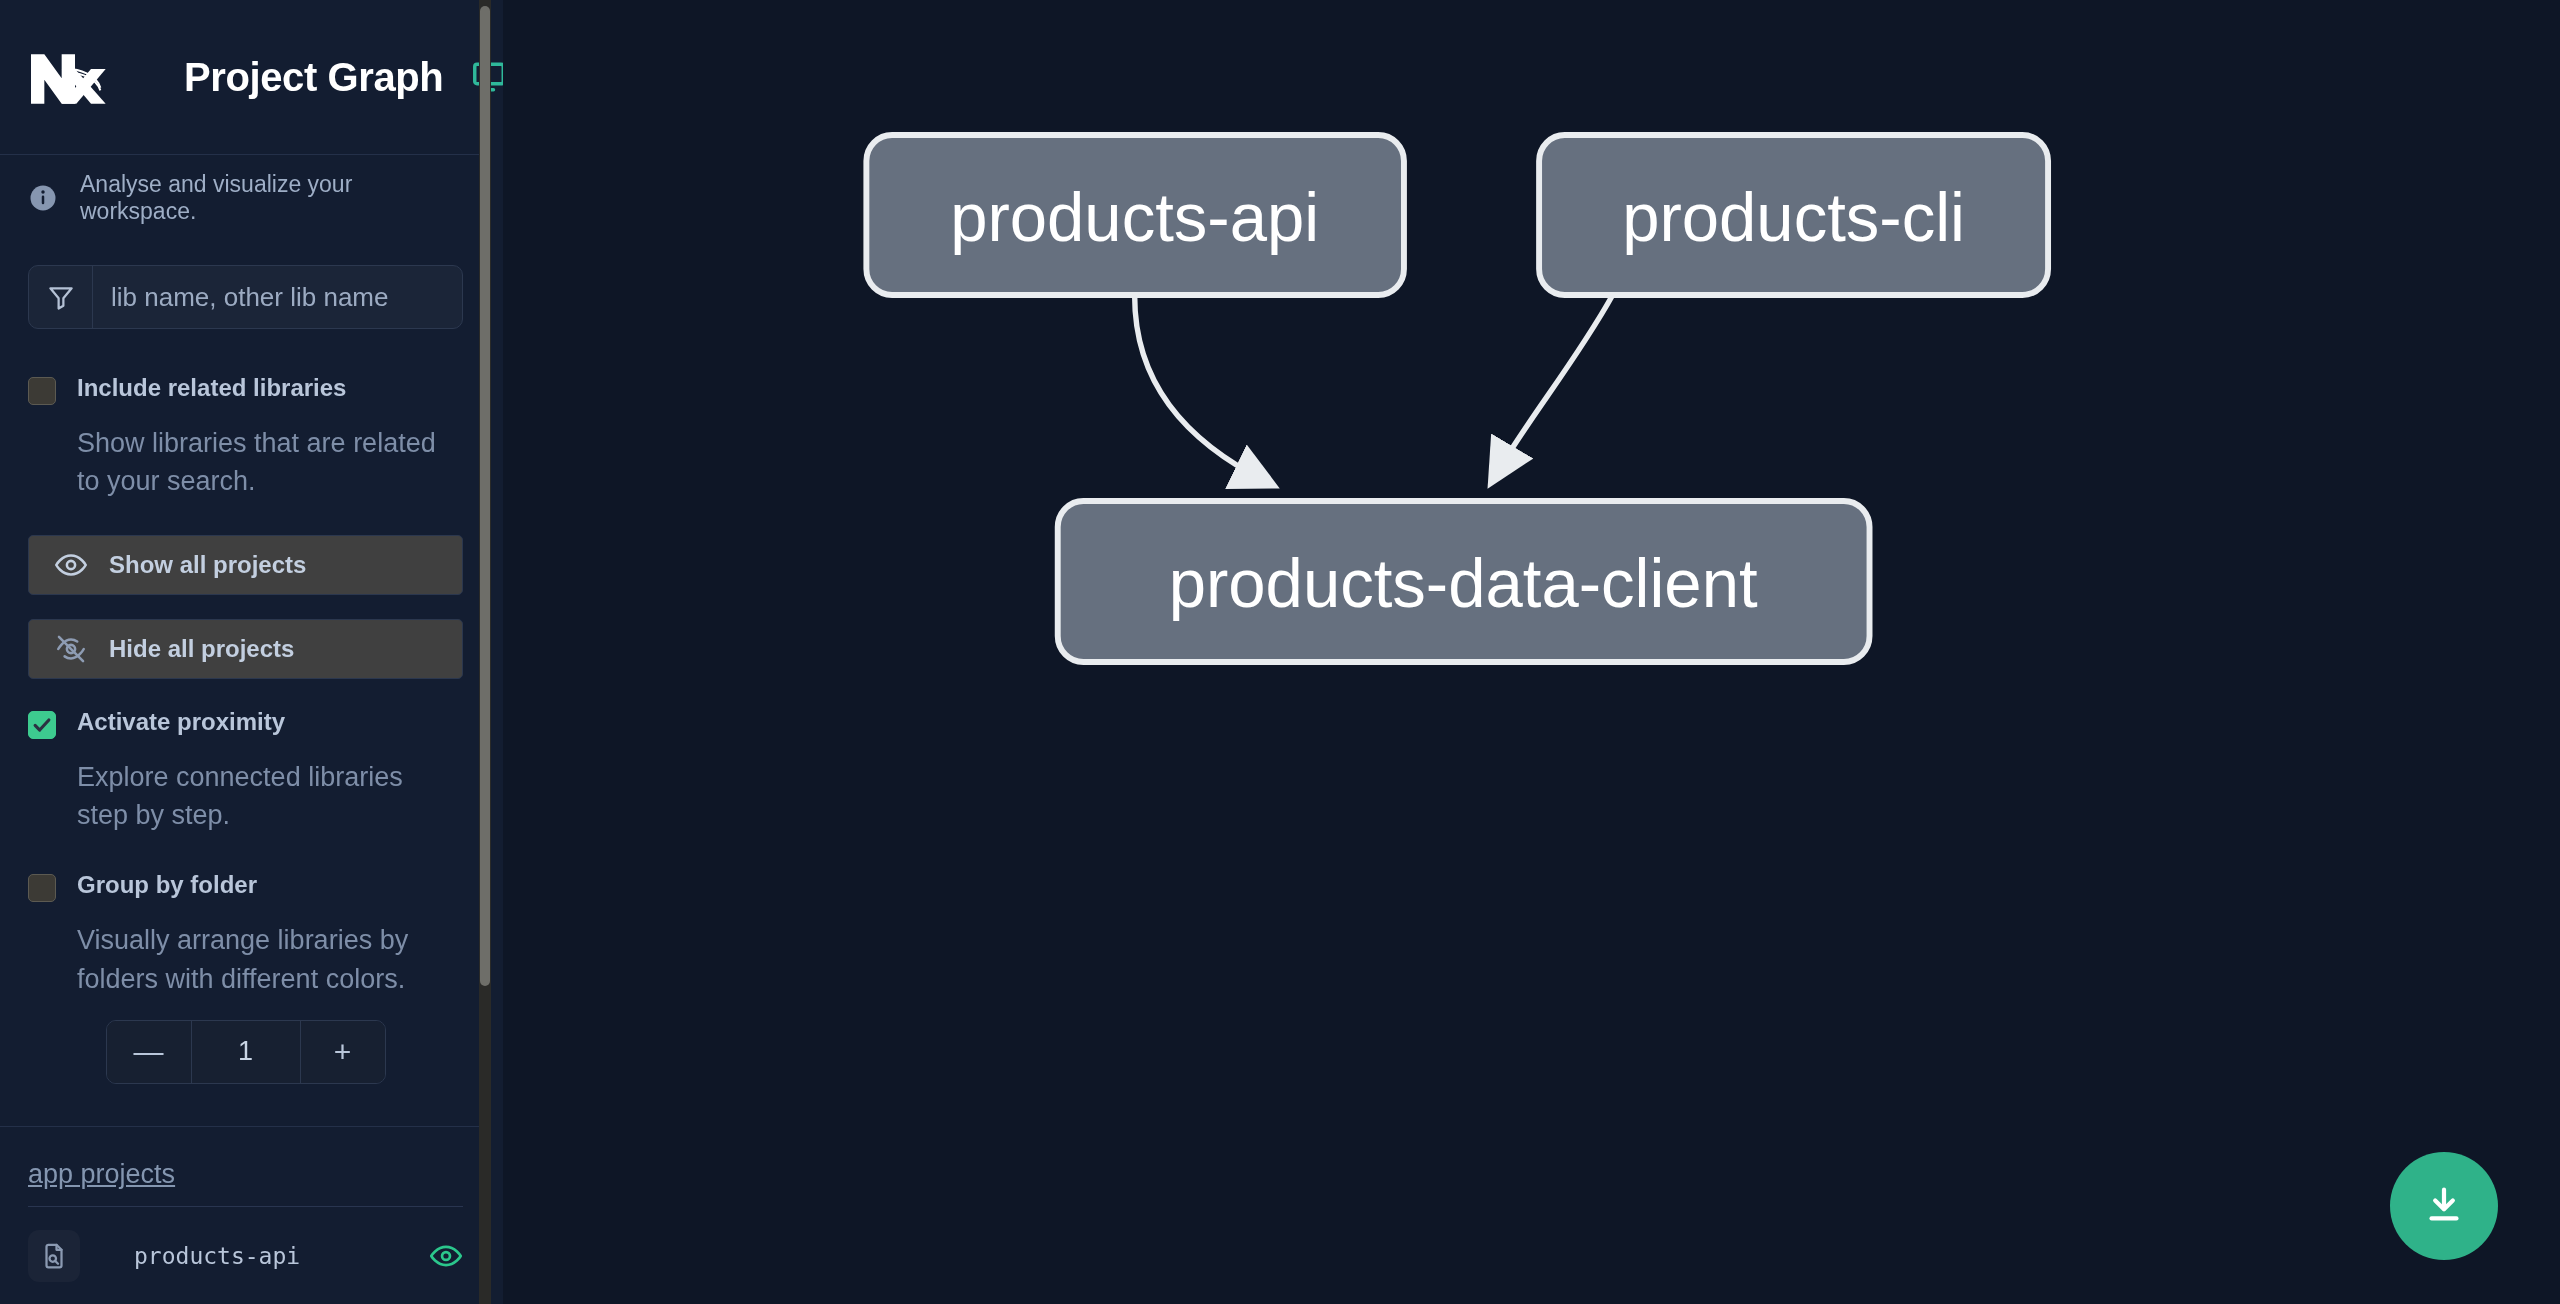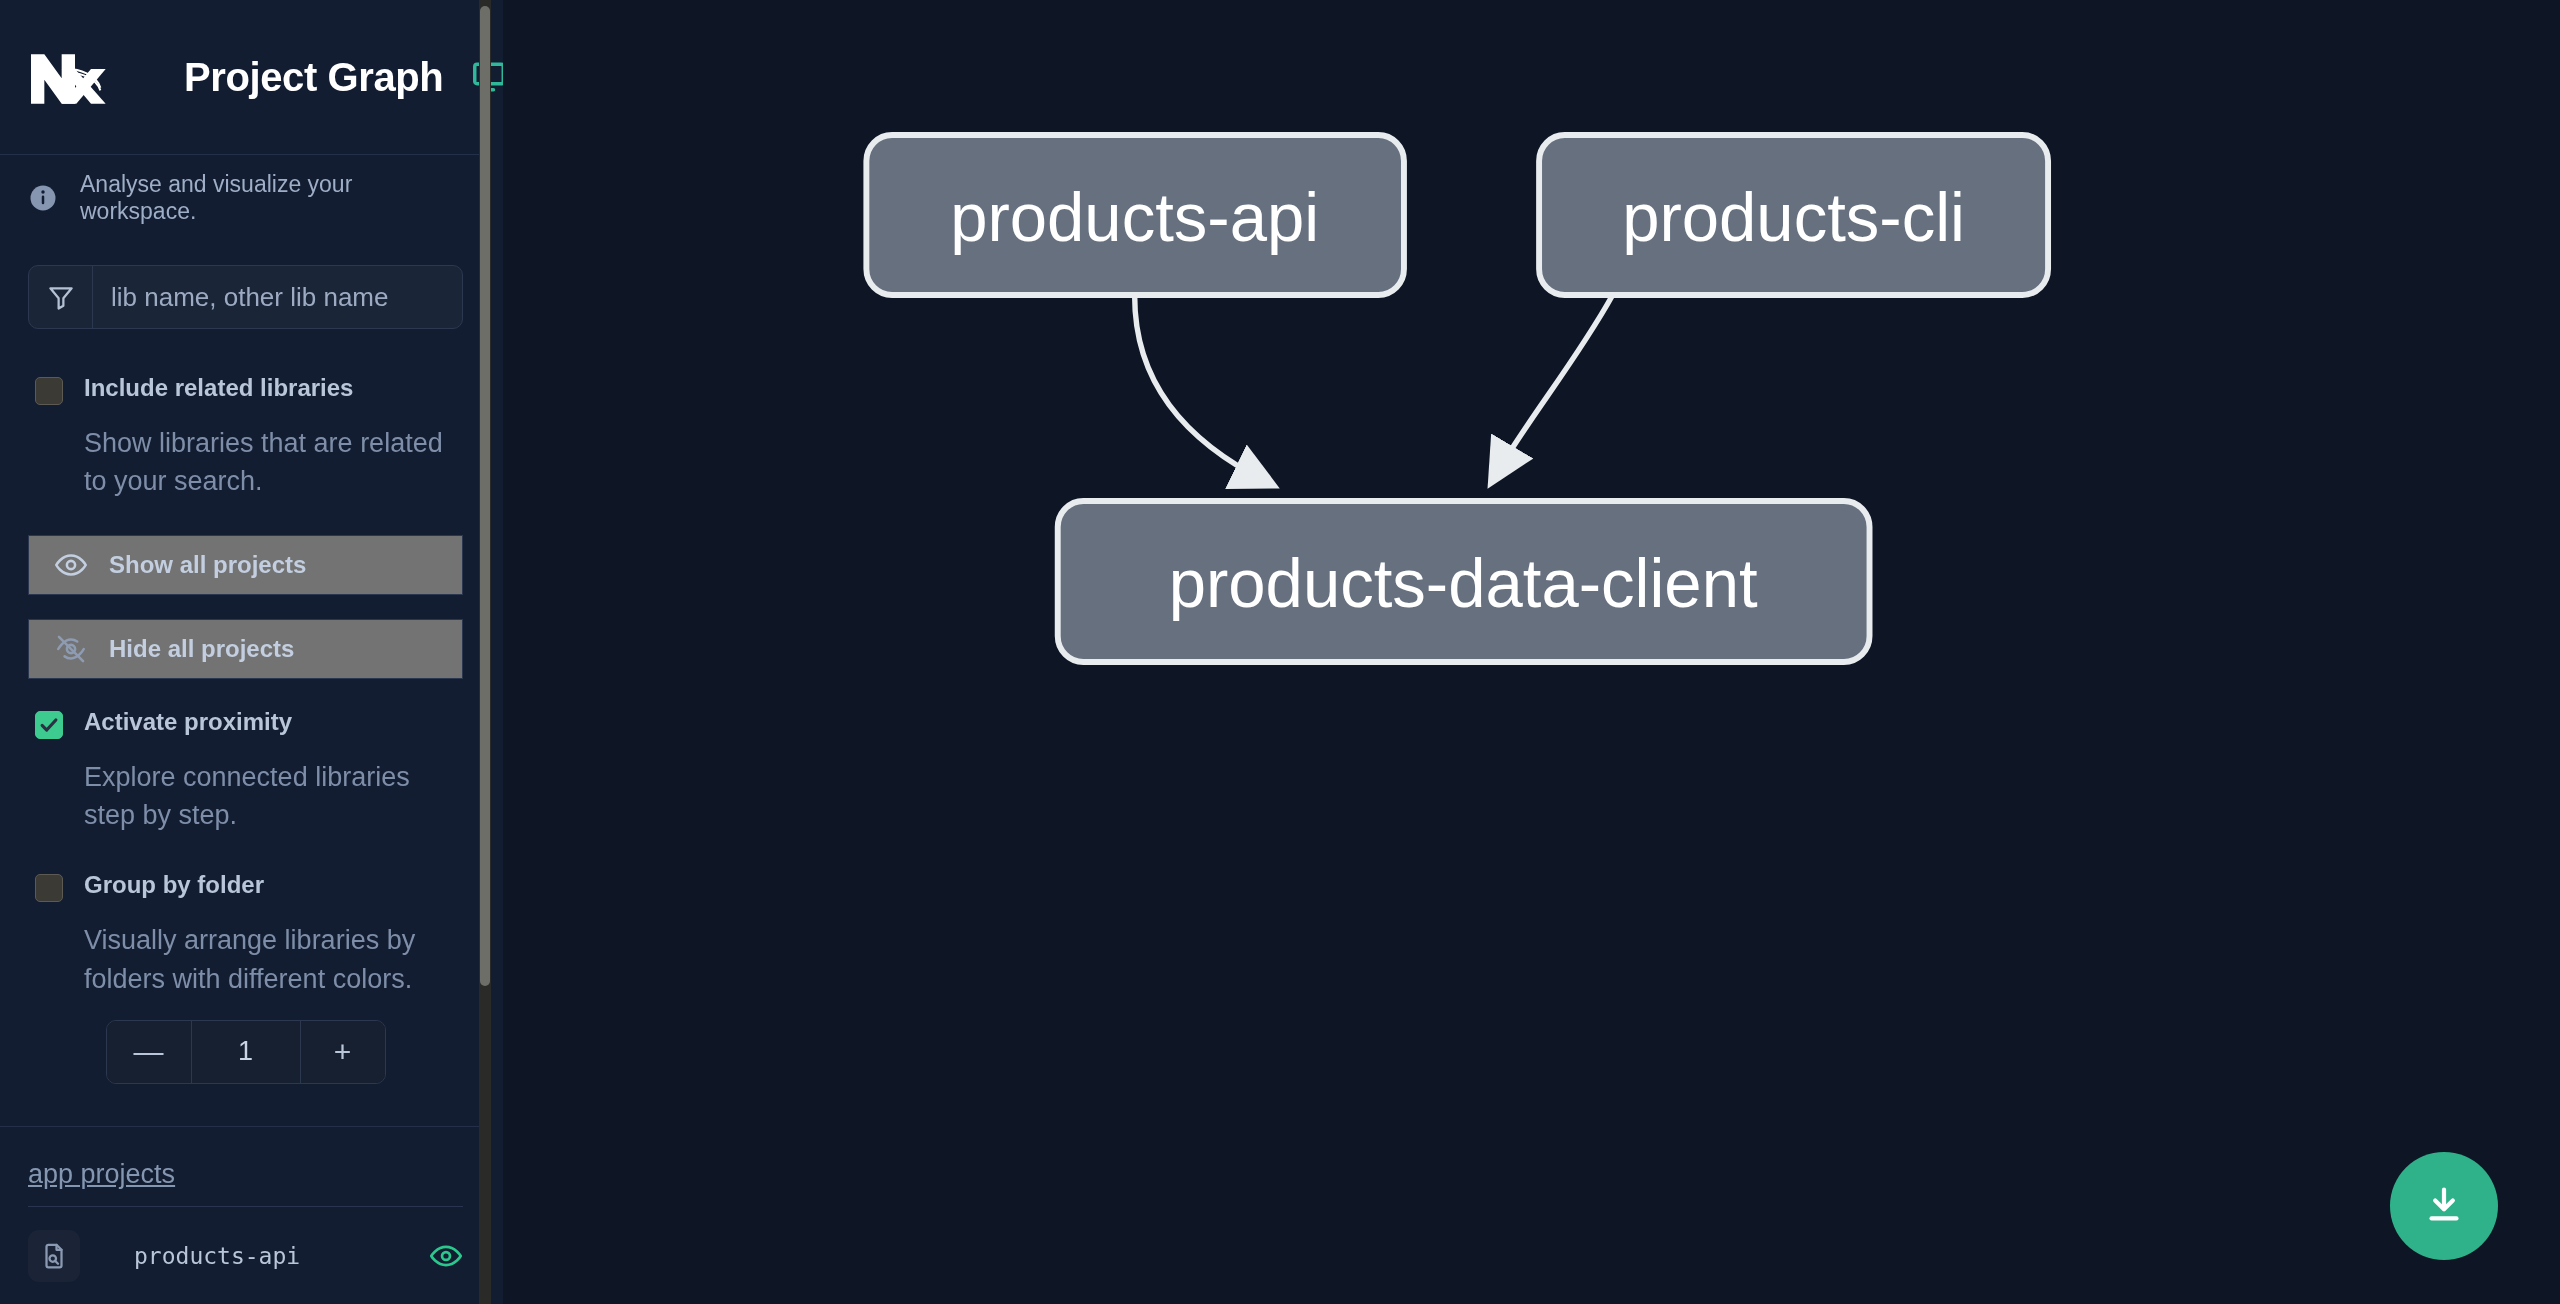--- a/index.html
+++ b/index.html
@@ -62,40 +62,40 @@
     flex: 1; height: 100%;
     background: transparent; border: none; outline: none;
     color: #c7d2e2;
     font-family: "Liberation Sans", sans-serif;
     font-size: 26px;
     padding: 0 18px;
   }
   .search-input::placeholder { color: #9cabc2; }
 
   
-  .cb-row { display: flex; padding: 0 28px; margin-top: 28px; justify-content: center; }
+  .cb-row { display: flex; padding: 0 28px; margin-top: 28px; }
   .cb {
     width: 28px; height: 28px; flex: 0 0 28px;
     border-radius: 5px; margin-top: 4px;
     display: flex; align-items: center; justify-content: center;
   }
   .cb.off { background: #3c3a35; border: 1px solid #5c5a52; }
   .cb.on  { background: #3dcb8f; border: 1px solid #3dcb8f; }
   .cb-texts { margin-left: 21px; }
   .cb-label { font-size: 24px; font-weight: bold; color: #b9c6da; line-height: 1.25; }
   .cb-desc  { font-size: 27px; color: #7e8ea8; line-height: 1.42; margin-top: 21px; max-width: 372px;}
 
   
   .btn-wrap { padding: 0 28px; }
   .btn {
     display: flex; align-items: center;
     height: 60px; width: 100%;
-    background: #737373;
+    background: #404040;
     border: 1px solid #2b374e;
-    border-radius: 0;
+    border-radius: 5px;
     padding-left: 25px;
     cursor: pointer;
   }
   .btn-icon { width: 34px; height: 34px; flex: 0 0 34px; }
   .btn-label { font-size: 24px; font-weight: bold; color: #c3cfe0; margin-left: 21px; }
 
   
   .stepper-wrap { padding: 0 28px; display: flex; justify-content: center; margin-top: 22px; }
   .stepper {
     display: flex;

